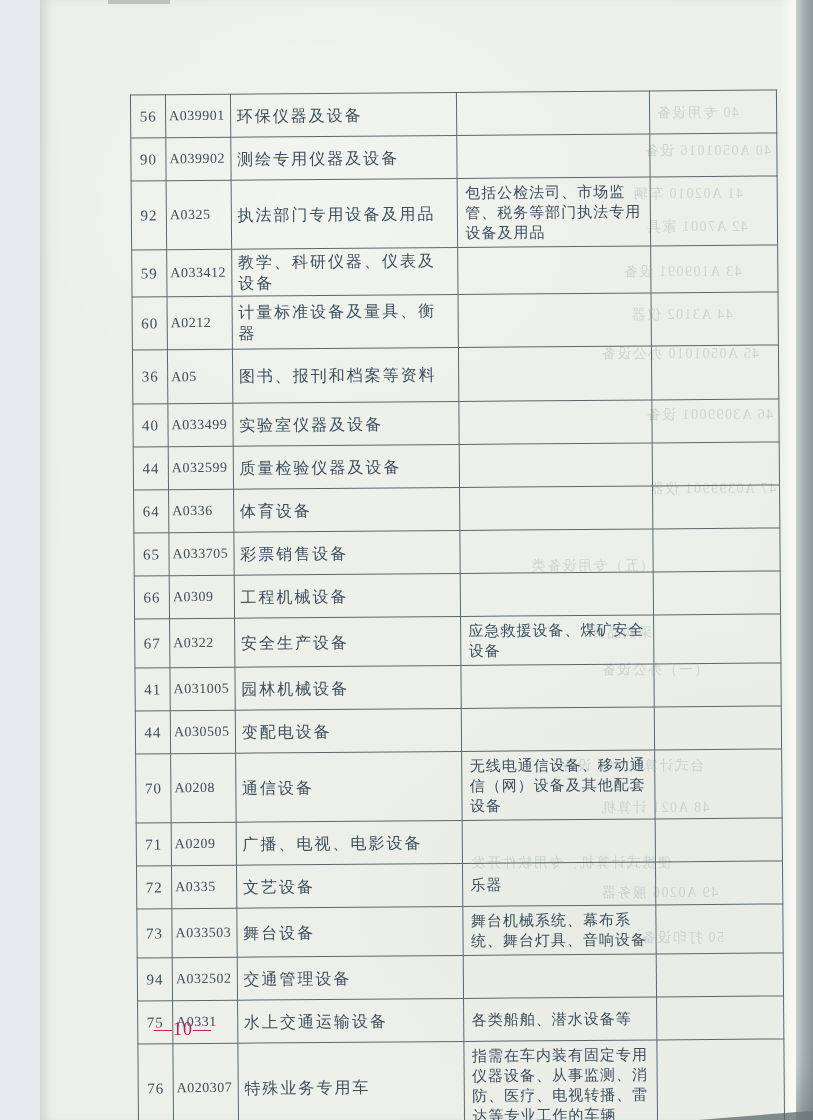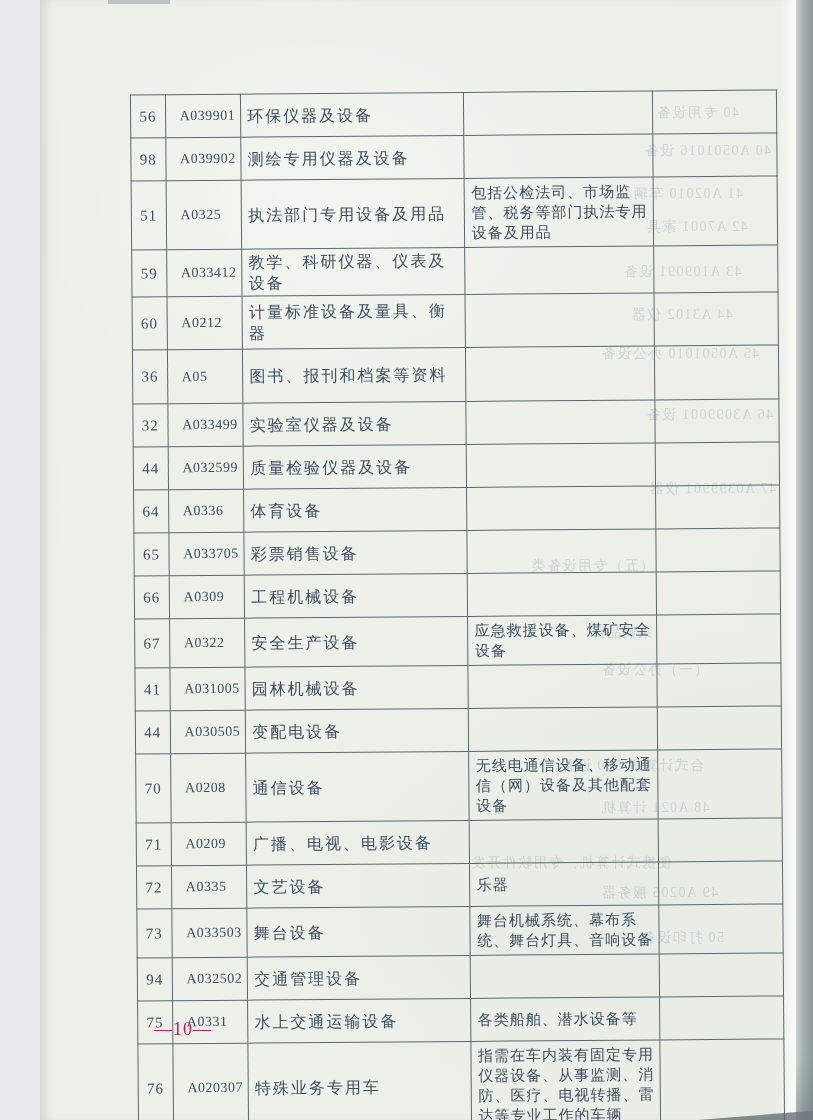--- a/index.html
+++ b/index.html
@@ -53,21 +53,21 @@
   table.class-table{
     border-collapse:collapse;width:100%;
     color:#3d4f60;
   }
   table.class-table td{
     border:1px solid #5a6870;
     vertical-align:middle;
     height:34px;
   }
   td.c-no{width:33px;text-align:center;font-size:15px;letter-spacing:1px;}
-  td.c-code{width:60px;font-size:14px;padding-left:14px;letter-spacing:0.5px;}
+  td.c-code{width:60px;font-size:14px;padding-left:3px;letter-spacing:0.5px;}
   td.c-name{width:228px;font-size:16px;padding:2px 4px 2px 6px;letter-spacing:2px;line-height:21px;}
   td.c-note{width:189px;font-size:15px;padding:4px 5px 4px 7px;letter-spacing:1px;line-height:20px;}
   td.c-empty{width:132px;}
   
   tr:nth-child(3) td{height:56px;}
   tr:nth-child(5) td{height:44px;}
   tr:nth-child(6) td{height:45px;}
   tr:nth-child(15) td{height:58px;}
   tr:nth-child(21) td{height:78px;}
   .footer-pageno{
@@ -115,28 +115,28 @@
     </colgroup>
     <tbody>
         <tr>
     <td class="c-no">56</td>
     <td class="c-code">A039901</td>
     <td class="c-name">环保仪器及设备</td>
     <td class="c-note"></td>
     <td class="c-empty"></td>
   </tr>
         <tr>
-    <td class="c-no">98</td>
+    <td class="c-no">90</td>
     <td class="c-code">A039902</td>
     <td class="c-name">测绘专用仪器及设备</td>
     <td class="c-note"></td>
     <td class="c-empty"></td>
   </tr>
         <tr>
-    <td class="c-no">51</td>
+    <td class="c-no">92</td>
     <td class="c-code">A0325</td>
     <td class="c-name">执法部门专用设备及用品</td>
     <td class="c-note">包括公检法司、市场监管、税务等部门执法专用设备及用品</td>
     <td class="c-empty"></td>
   </tr>
         <tr>
     <td class="c-no">59</td>
     <td class="c-code">A033412</td>
     <td class="c-name">教学、科研仪器、仪表及设备</td>
     <td class="c-note"></td>
@@ -150,21 +150,21 @@
     <td class="c-empty"></td>
   </tr>
         <tr>
     <td class="c-no">36</td>
     <td class="c-code">A05</td>
     <td class="c-name">图书、报刊和档案等资料</td>
     <td class="c-note"></td>
     <td class="c-empty"></td>
   </tr>
         <tr>
-    <td class="c-no">32</td>
+    <td class="c-no">40</td>
     <td class="c-code">A033499</td>
     <td class="c-name">实验室仪器及设备</td>
     <td class="c-note"></td>
     <td class="c-empty"></td>
   </tr>
         <tr>
     <td class="c-no">44</td>
     <td class="c-code">A032599</td>
     <td class="c-name">质量检验仪器及设备</td>
     <td class="c-note"></td>

